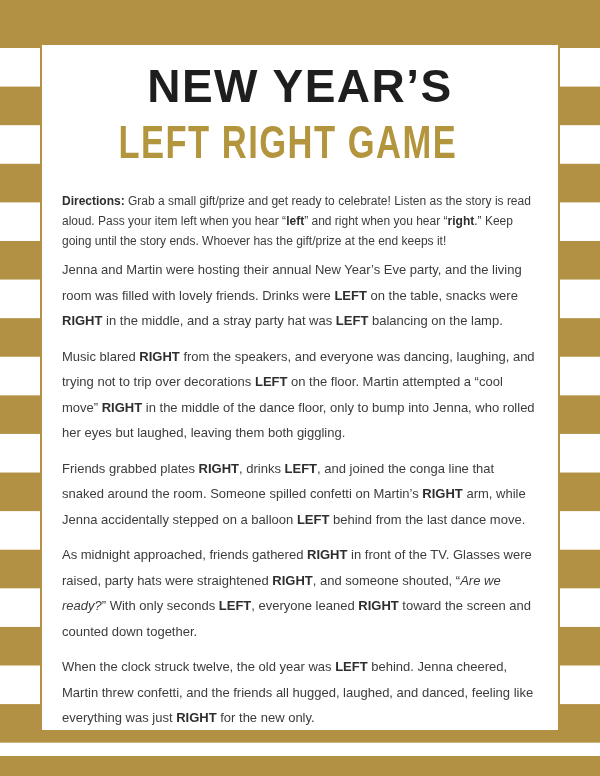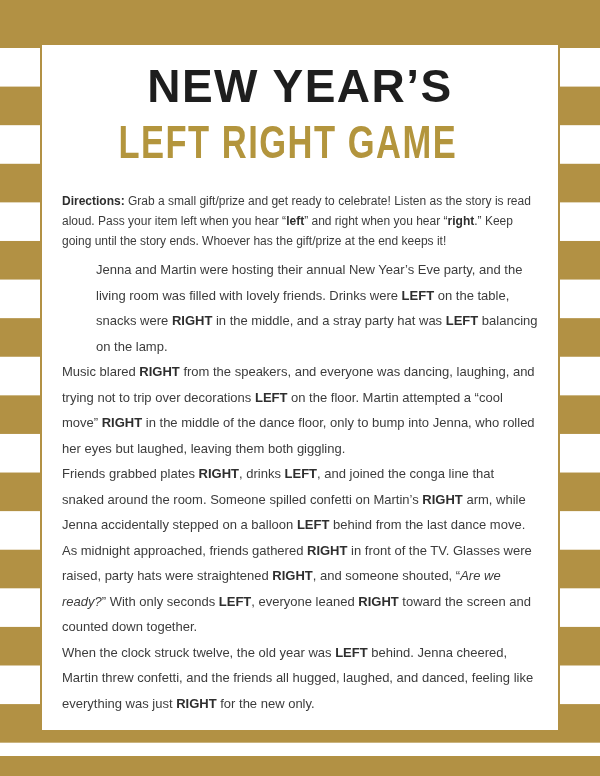--- a/index.html
+++ b/index.html
@@ -40,23 +40,23 @@
     display:inline-block;font-size:46px;font-weight:bold;letter-spacing:2px;
     color:var(--gold-text);transform:scaleX(0.75);transform-origin:center top;
     white-space:nowrap;
   }
 
   .directions{
     margin-top:26px;font-size:12px;line-height:20px;color:var(--body);
   }
 
   .story p{
-    font-size:13px;line-height:25.5px;color:var(--body);margin-top:0;
+    font-size:13px;line-height:25.5px;color:var(--body);margin-top:10px;
   }
-  .story p:first-child{margin-top:6px;margin-left:34px;}
+  .story p:first-child{margin-top:6px;}
 
   .b{font-weight:bold;color:#2e2e2e;}
   .i{font-style:italic;}
 
   .footer-bar{
     position:absolute;left:0;top:756px;width:600px;height:52px;
     background:var(--gold);z-index:1;
     display:flex;align-items:center;justify-content:center;
   }
   .footer-bar span{

